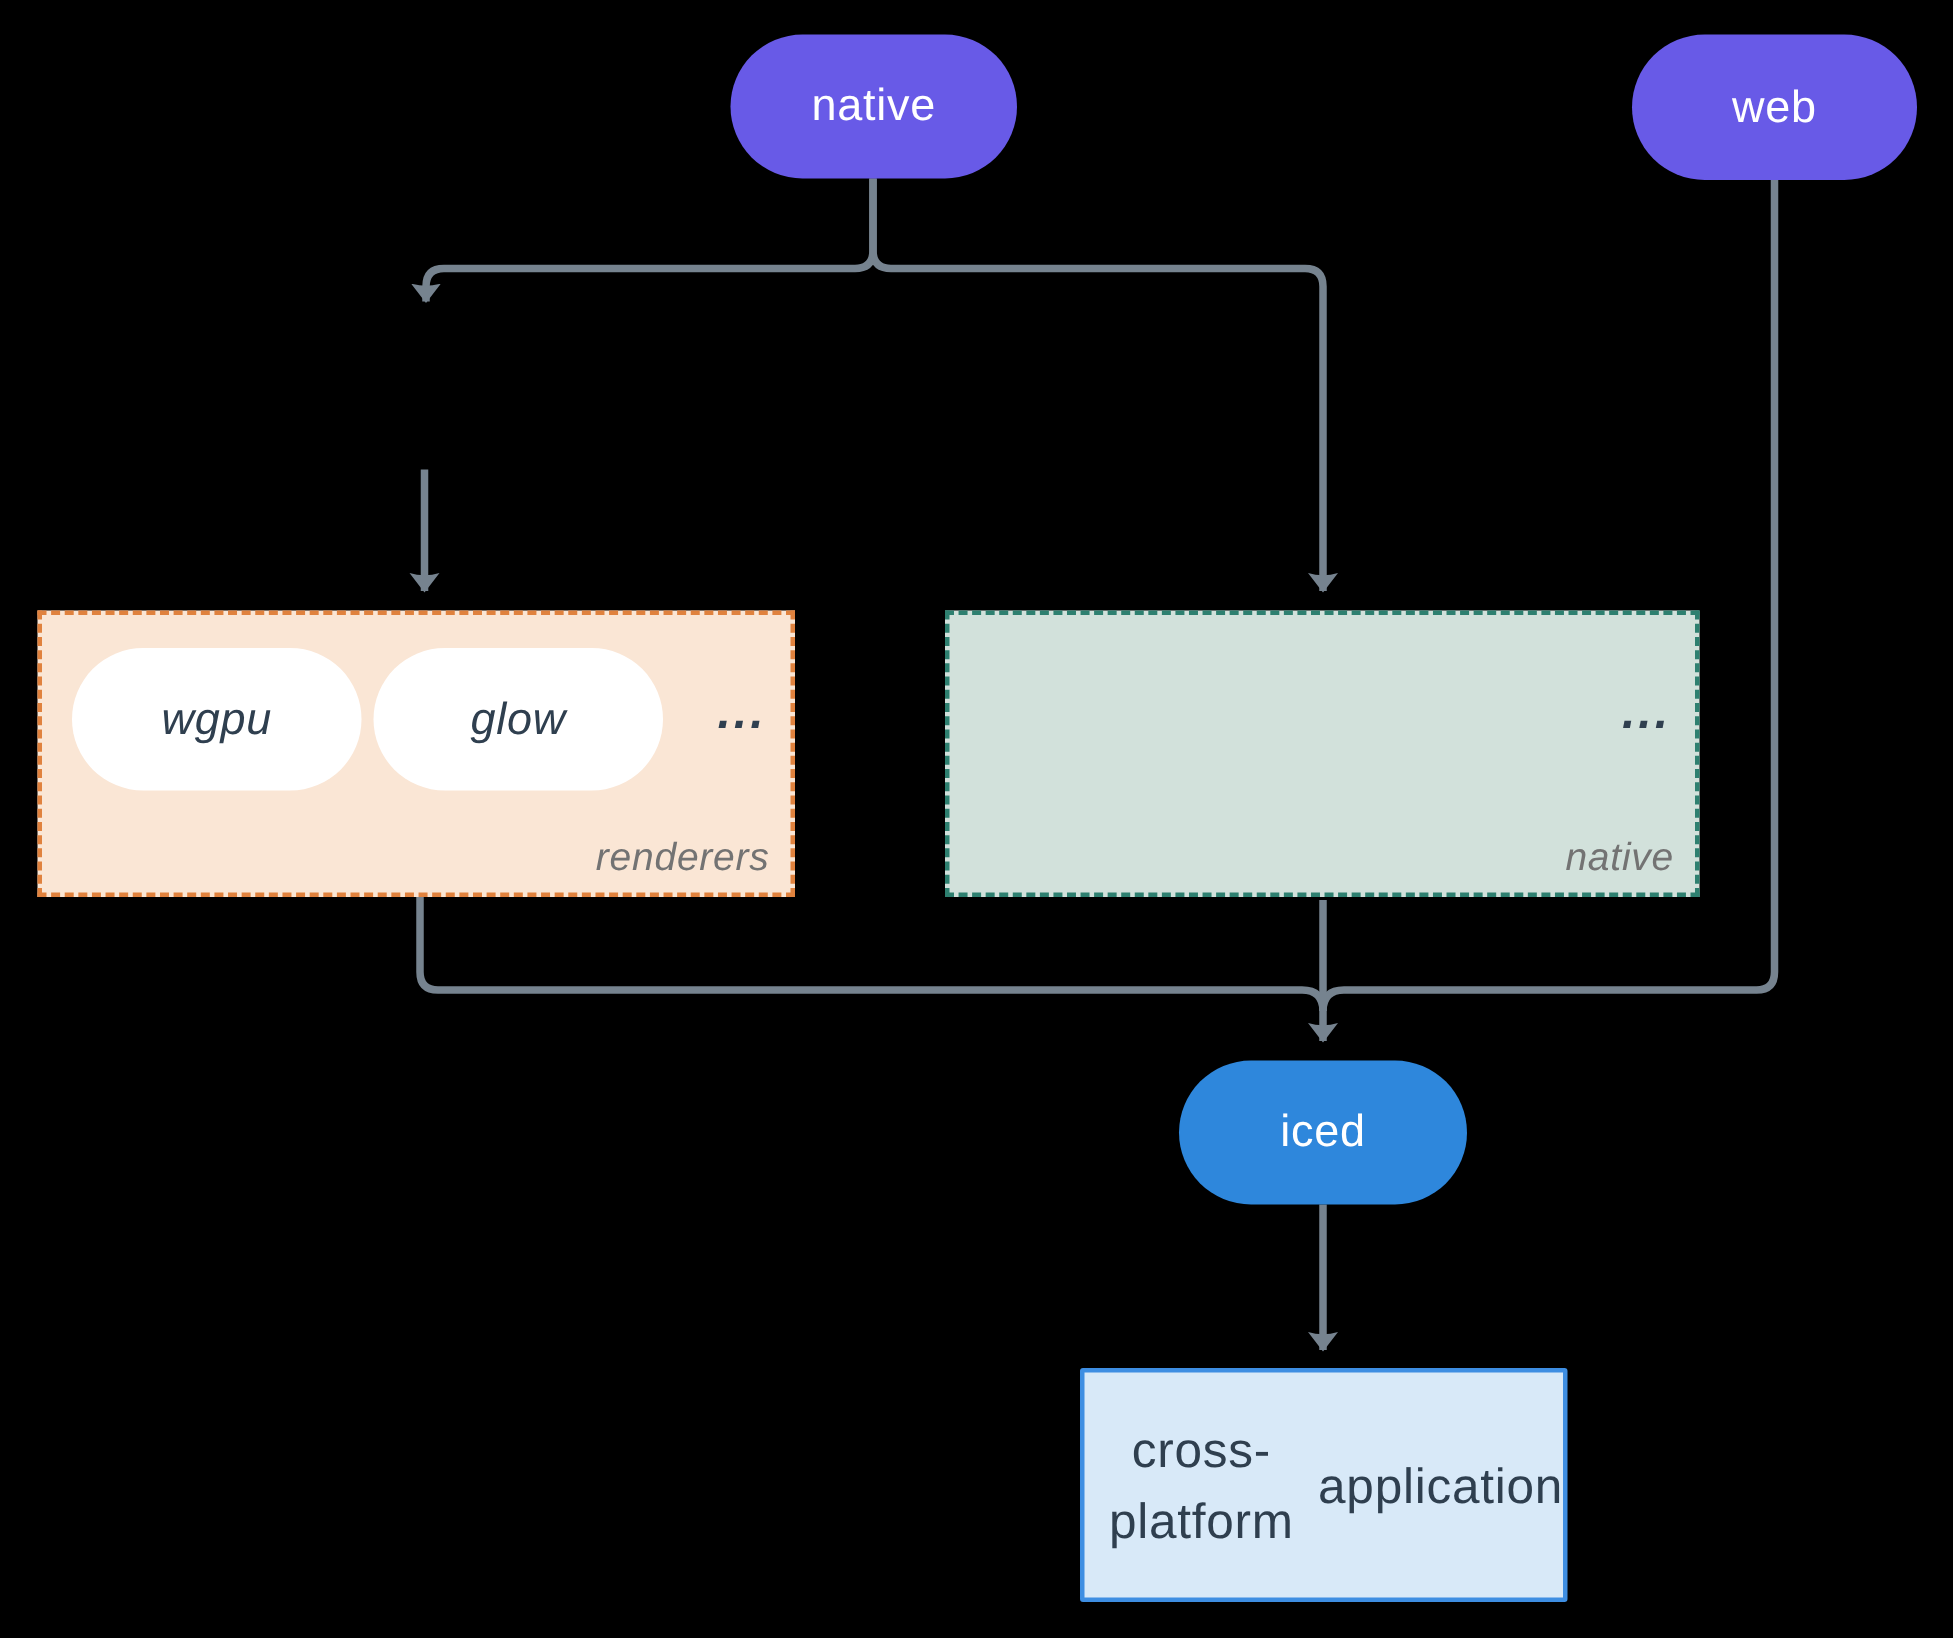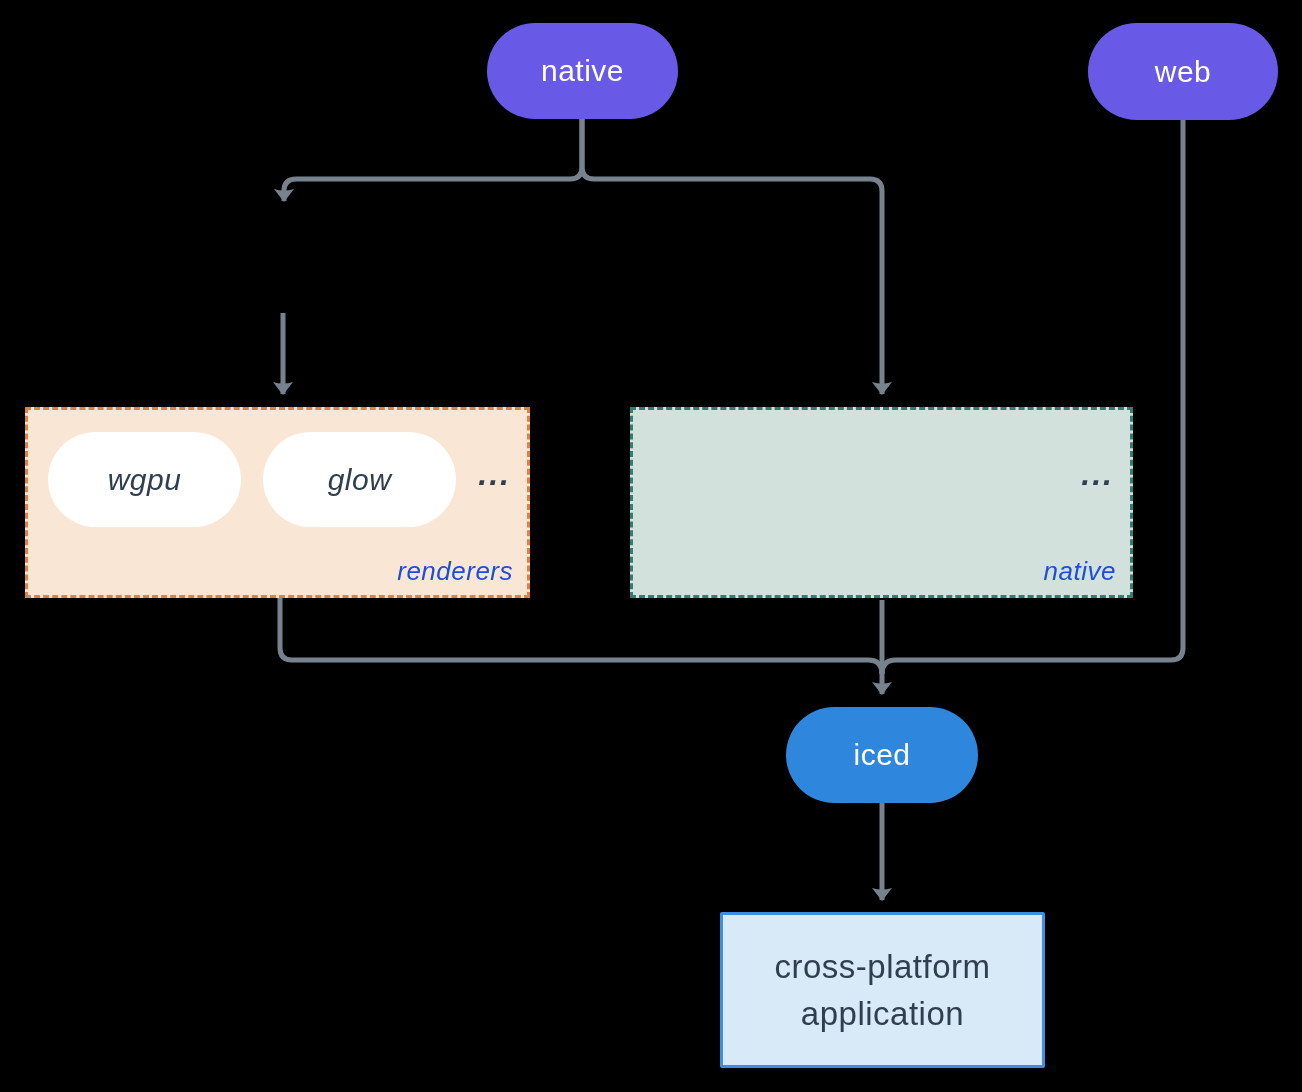--- a/index.html
+++ b/index.html
@@ -59,48 +59,48 @@
     display: flex;
     align-items: center;
     justify-content: center;
     font-size: 30px;
     letter-spacing: 0.5px;
     color: #2F3F4F;
     width: 193px; height: 95px;
     top: 22px;
   }
   .wp-1 { left: 20px; }
-  .wp-2 { left: 235px; }
+  .wp-2 { left: 221px; }
   .dots {
     position: absolute;
     right: 16px;
     top: 46px;
     font-size: 32px;
     font-weight: bold;
     letter-spacing: 2px;
     color: #2F3F4F;
   }
   .corner-label {
     position: absolute;
     right: 14px;
     bottom: 8px;
     font-size: 26px;
     letter-spacing: 0.5px;
-    color: #1d4ed8;
+    color: #737373;
   }
   .app-box {
     position: absolute;
     left: 720px; top: 912px;
     width: 325px; height: 156px;
     box-sizing: border-box;
     background: #D8E9F8;
     border: 3px solid #3E8EE2;
     border-radius: 2px;
     display: flex;
-    flex-direction: column;
+    flex-direction: row;
     align-items: center;
     justify-content: center;
     font-size: 33px;
     line-height: 47px;
     letter-spacing: 0.5px;
     color: #2F3F4F;
     text-align: center;
   }
 </style>
 </head>

